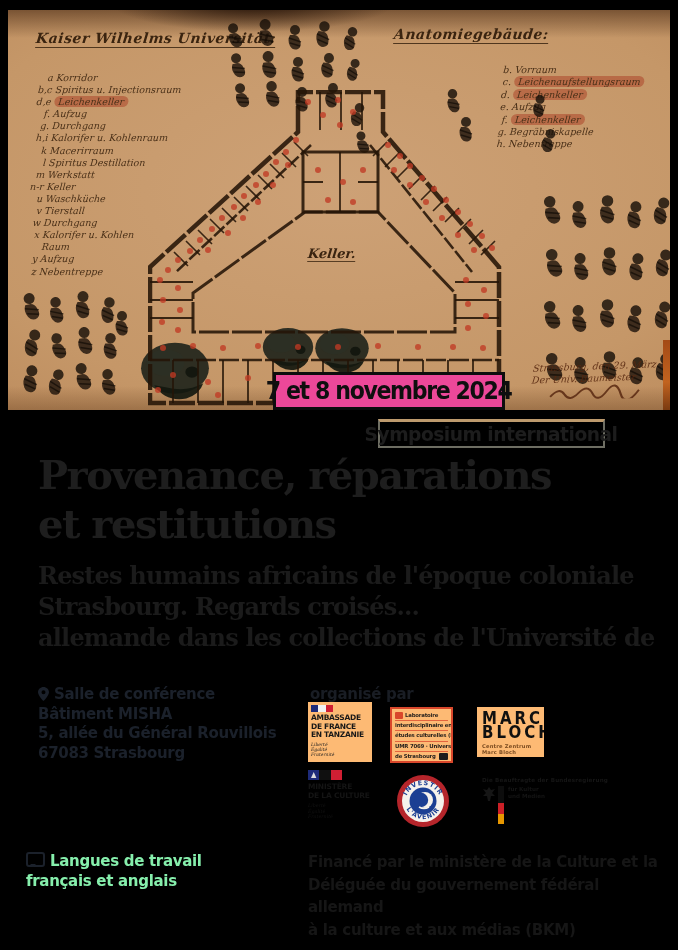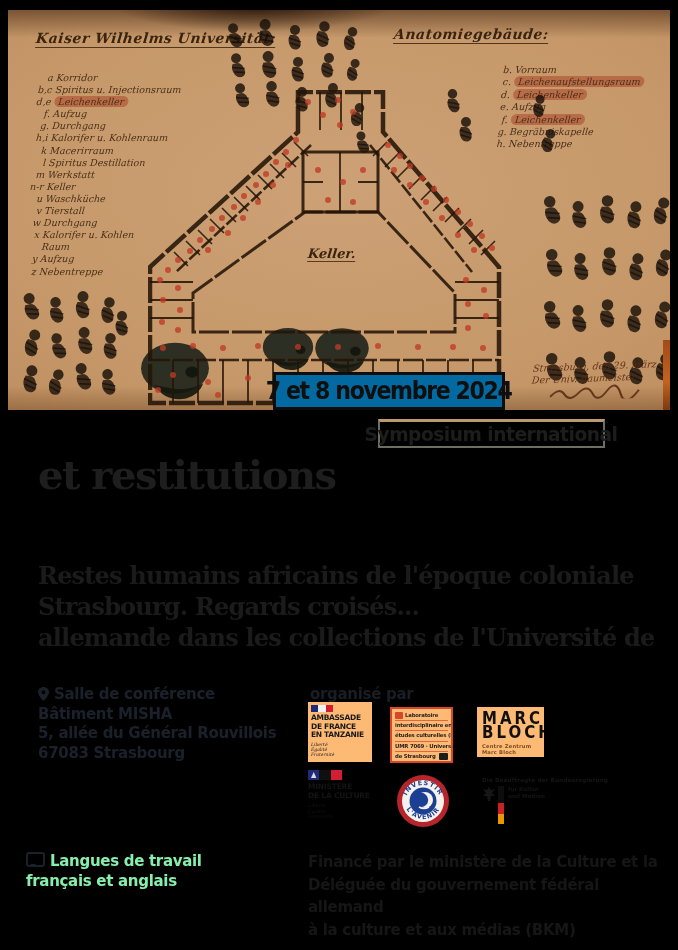--- a/index.html
+++ b/index.html
@@ -38,21 +38,21 @@
     font-family:"DejaVu Serif",serif;font-style:italic;font-size:9.5px;line-height:12px;
     transform:skewX(-8deg) rotate(-2deg);white-space:nowrap;}
   .signature svg{display:block;margin-left:18px;margin-top:-1px;}
 
   .overlay-svg,.plan-svg{position:absolute;}
   .overlay-svg{left:0;top:0;}
   .plan-svg{left:140px;top:80px;}
 
   
   .date-box{position:absolute;left:273px;top:372px;width:232px;height:38px;
-    background:#0369a1;border:3px solid #0d0d0d;box-sizing:border-box;
+    background:#ec4899;border:3px solid #0d0d0d;box-sizing:border-box;
     display:flex;align-items:center;justify-content:center;}
   .date-box span{font-size:24px;font-weight:bold;color:#0f0f0f;letter-spacing:-1.5px;
     transform:scaleX(.92);white-space:nowrap;}
 
   .badge{position:absolute;left:378px;top:419px;width:227px;height:29px;box-sizing:border-box;
     border:2px solid #6e6e63;border-top:3px solid #bd9a6d;
     display:flex;align-items:center;justify-content:center;}
   .badge span{font-size:19px;font-weight:bold;color:#1d1d1d;letter-spacing:-.5px;
     transform:scaleX(.98);white-space:nowrap;}
 
@@ -361,20 +361,21 @@
 
 <div class="date-box">
   <span>7 et 8 novembre 2024</span>
 </div>
 
 <div class="badge">
   <span>Symposium international</span>
 </div>
 
 <div class="title">
+  <div>Provenance, réparations</div>
   <div>et restitutions</div>
 </div>
 
 <div class="subtitle">
   <div>Restes humains africains de l'époque coloniale</div>
   <div>Strasbourg. Regards croisés...</div>
   <div>allemande dans les collections de l'Université de</div>
 </div>
 
 <div class="venue">

